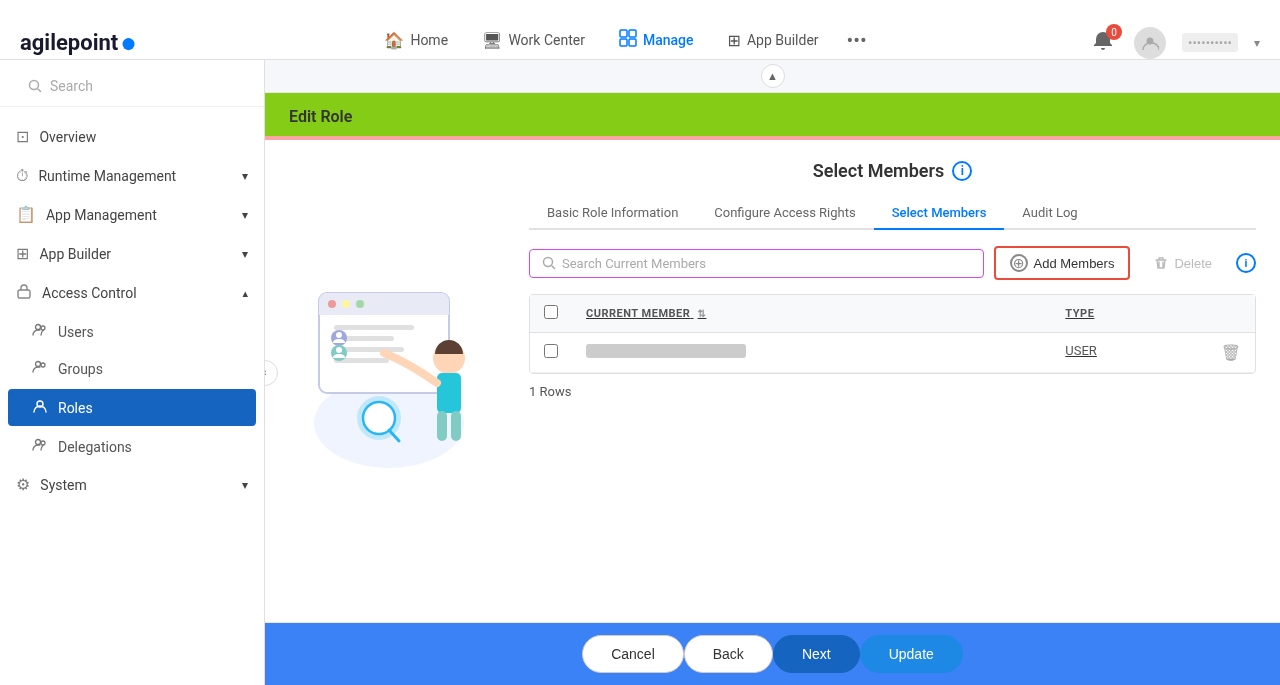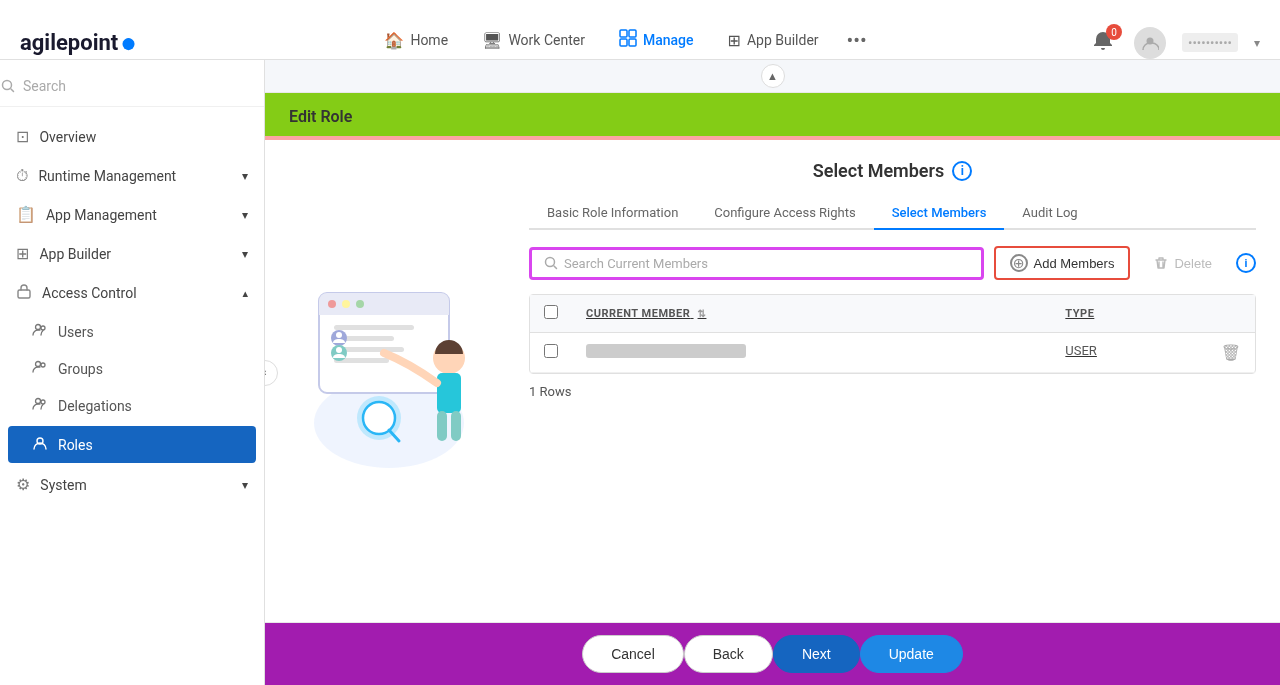--- a/index.html
+++ b/index.html
@@ -108,21 +108,21 @@
       background: #fff;
       border-right: 1px solid #e0e0e0;
       flex-shrink: 0;
       overflow-y: auto;
       padding: 10px 0;
     }
     .sidebar-search {
       display: flex;
       align-items: center;
       gap: 8px;
-      padding: 8px 1px 12px;
+      padding: 8px 28px 12px;
       color: #888;
       font-size: 14px;
       border-bottom: 1px solid #f0f0f0;
       margin-bottom: 6px;
     }
     .sidebar-item {
       display: flex;
       align-items: center;
       gap: 10px;
       padding: 10px 16px;
@@ -290,21 +290,21 @@
     .toolbar {
       display: flex;
       align-items: center;
       gap: 10px;
       margin-bottom: 14px;
     }
     .search-box {
       display: flex;
       align-items: center;
       gap: 6px;
-      border: 3px solid #d946ef;
+      border: 1px solid #d946ef;
       border-radius: 4px;
       padding: 6px 12px;
       flex: 1;
       color: #aaa;
       font-size: 13px;
       cursor: text;
     }
     .add-members-btn {
       display: flex;
       align-items: center;
@@ -400,21 +400,21 @@
       font-size: 13px;
     }
 
     
     .page-footer {
       padding: 12px 24px;
       display: flex;
       justify-content: center;
       gap: 0;
       border-top: 1px solid #e8e8e8;
-      background: #a21caf;
+      background: #3b82f6;
       margin-top: 16px;
     }
     .btn {
       padding: 10px 28px;
       border-radius: 24px;
       font-size: 14px;
       cursor: pointer;
       border: 1px solid #ccc;
       background: #fff;
       color: #333;
@@ -539,39 +539,39 @@
       <div class="sidebar-sub-item">
         <span>
           <svg width="16" height="16" viewBox="0 0 16 16" fill="none">
               <circle cx="6" cy="5" r="2.5" stroke="#777" stroke-width="1.3"></circle>
               <path d="M1 13c0-2.761 2.239-5 5-5h2" stroke="#777" stroke-width="1.3" stroke-linecap="round"></path>
               <circle cx="11" cy="6" r="2" stroke="#777" stroke-width="1.3"></circle>
             </svg>
         </span>
         <span>Groups</span>
       </div>
+      <div class="sidebar-sub-item active">
+        <span>
+          <svg width="16" height="16" viewBox="0 0 16 16" fill="none">
+              <circle cx="8" cy="6" r="3" stroke="#fff" stroke-width="1.4"></circle>
+              <path d="M2 14c0-3.314 2.686-6 6-6s6 2.686 6 6" stroke="#fff" stroke-width="1.4" stroke-linecap="round"></path>
+            </svg>
+        </span>
+        <span>Roles</span>
+      </div>
       <div class="sidebar-sub-item">
         <span>
           <svg width="16" height="16" viewBox="0 0 16 16" fill="none">
               <circle cx="6" cy="5" r="2.5" stroke="#777" stroke-width="1.3"></circle>
               <path d="M1 13c0-2.761 2.239-5 5-5h2" stroke="#777" stroke-width="1.3" stroke-linecap="round"></path>
               <circle cx="11" cy="6" r="2" stroke="#777" stroke-width="1.3"></circle>
               <path d="M9 13c0-2 .9-3.5 2-4.5" stroke="#777" stroke-width="1.3" stroke-linecap="round"></path>
             </svg>
         </span>
         <span>Delegations</span>
-      </div>
-      <div class="sidebar-sub-item active">
-        <span>
-          <svg width="16" height="16" viewBox="0 0 16 16" fill="none">
-              <circle cx="8" cy="6" r="3" stroke="#fff" stroke-width="1.4"></circle>
-              <path d="M2 14c0-3.314 2.686-6 6-6s6 2.686 6 6" stroke="#fff" stroke-width="1.4" stroke-linecap="round"></path>
-            </svg>
-        </span>
-        <span>Roles</span>
       </div>
       <div class="sidebar-item">
         <span class="item-icon">⚙</span>
         <span>System</span>
         <span class="item-arrow">▾</span>
       </div>
     </div>
   </div>
 
   <div class="content">

